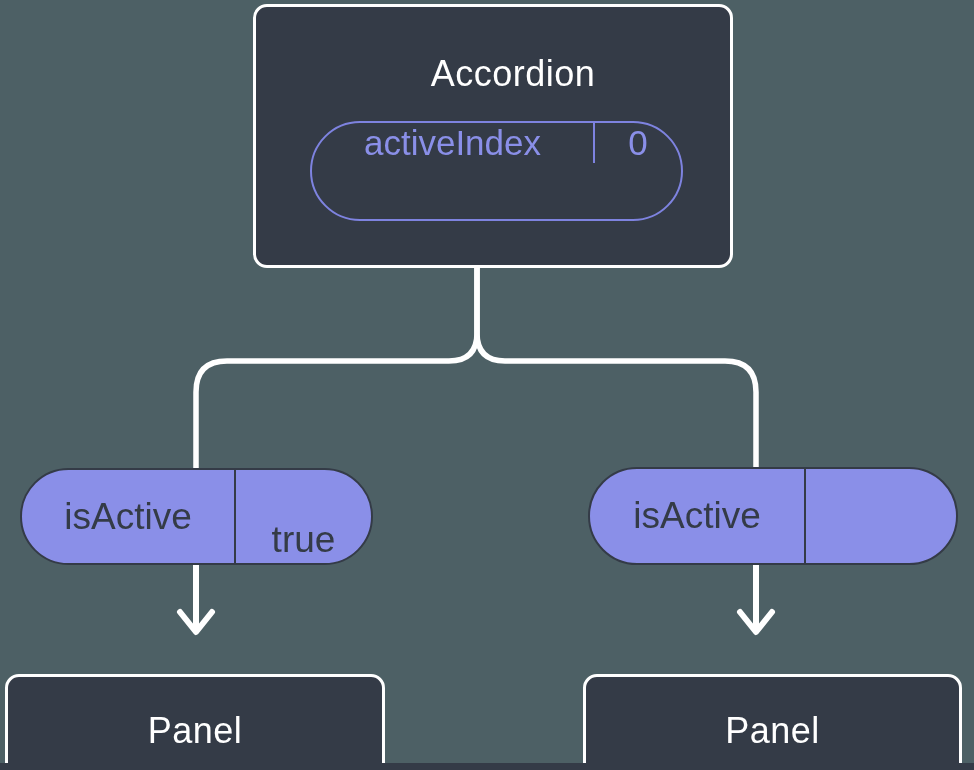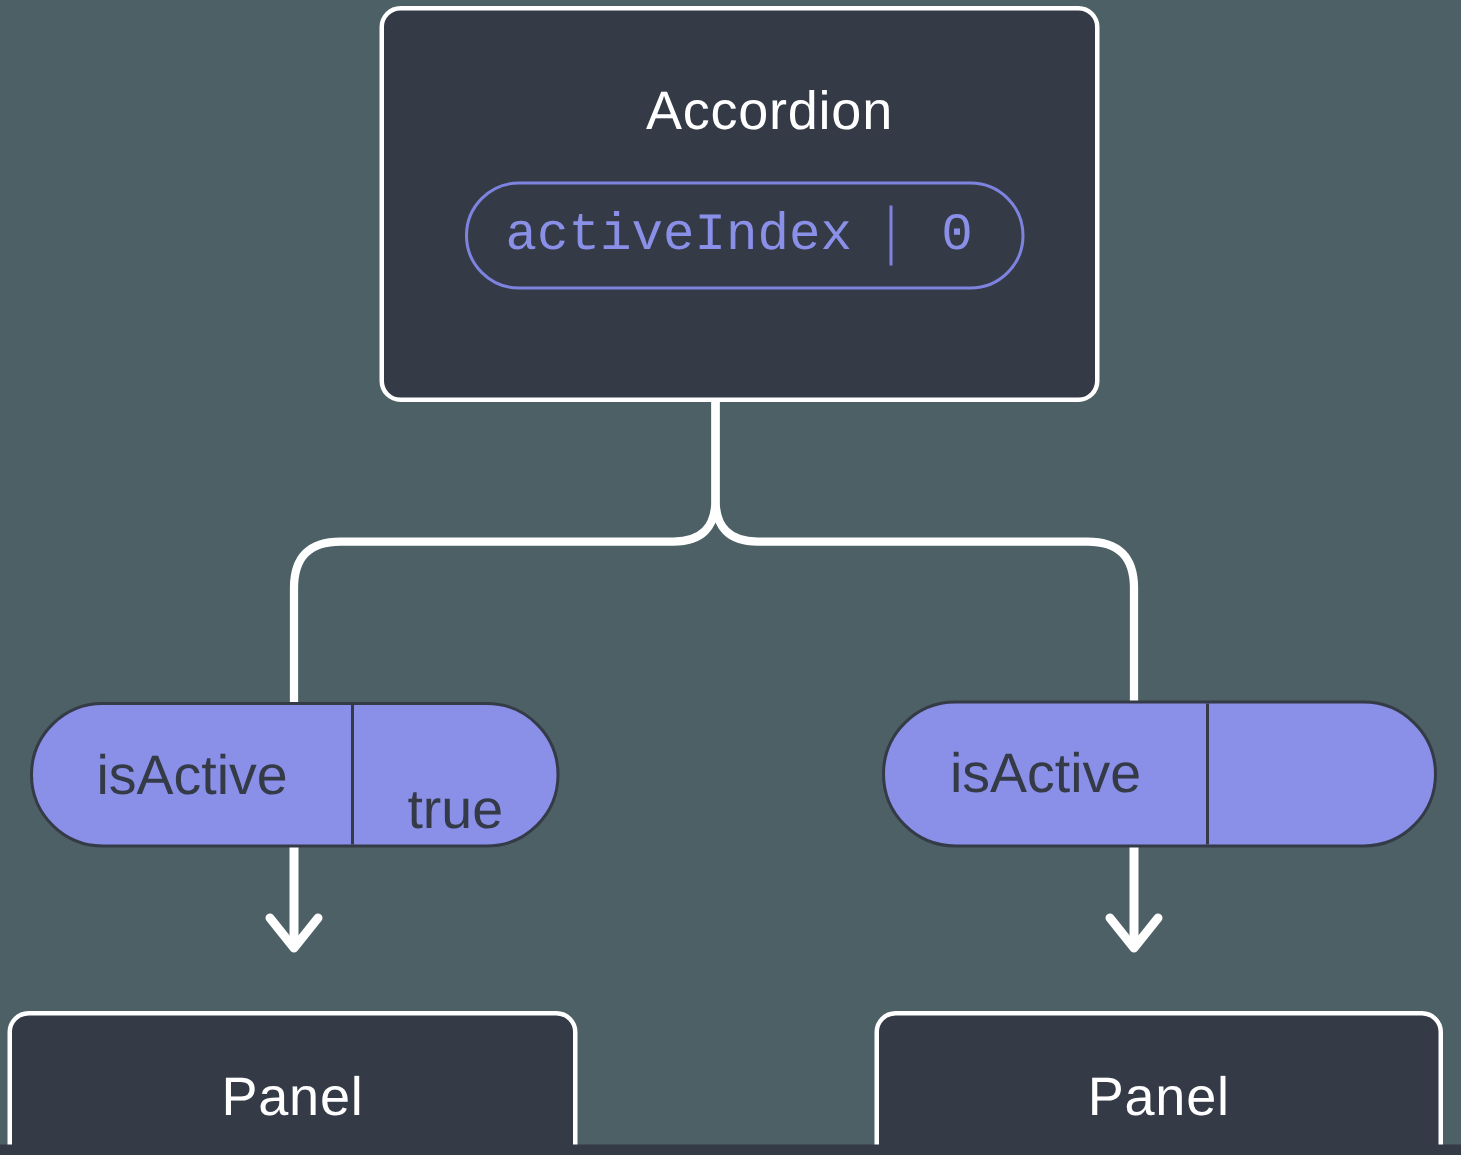--- a/index.html
+++ b/index.html
@@ -39,29 +39,28 @@
     color: #FFFFFF;
     font-size: 36px;
     font-weight: 500;
     letter-spacing: 0.5px;
   }
   .node-root .node-title { margin-top: 46px; margin-left: 40px; }
   
   .state-pill {
     position: absolute;
     left: 54px; top: 114px;
-    width: 373px; height: 72px;
+    width: 373px; height: 100px;
     border: 2px solid #7E83E0;
     border-radius: 50px;
     box-sizing: border-box;
     display: flex;
-    align-items: center;
+    align-items: flex-start;
     color: #8A8FE8;
     font-size: 35px;
-    font-family: Liberation Mono, monospace;
   }
   .state-pill .seg-name {
     width: 281px;
     border-right: 2px solid #7E83E0;
     display: flex; align-items: center; justify-content: center;
   }
   .state-pill .seg-value {
     flex: 1;
     display: flex; align-items: center; justify-content: center;
   }

